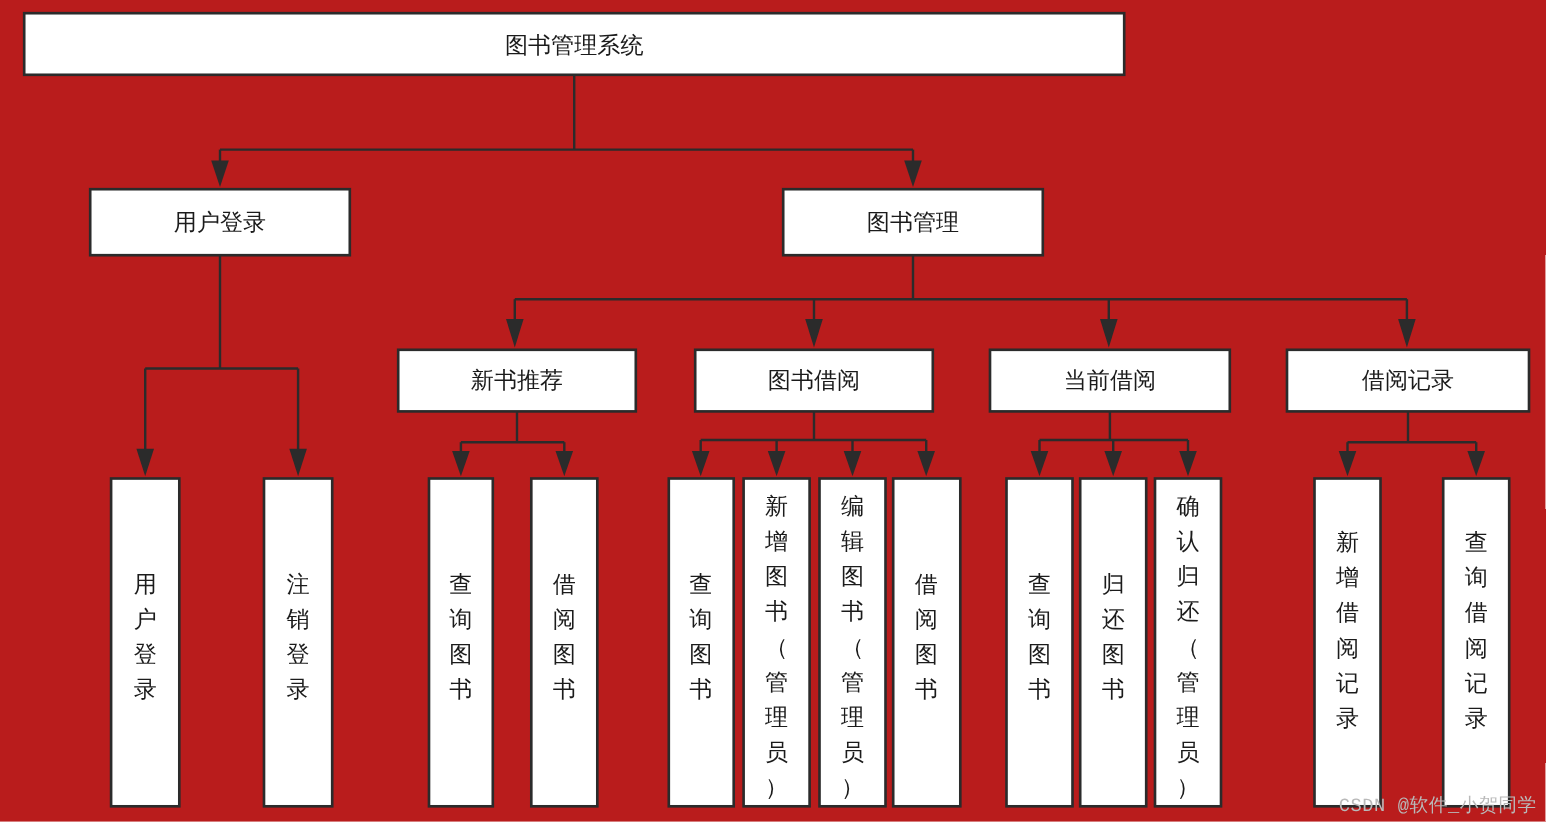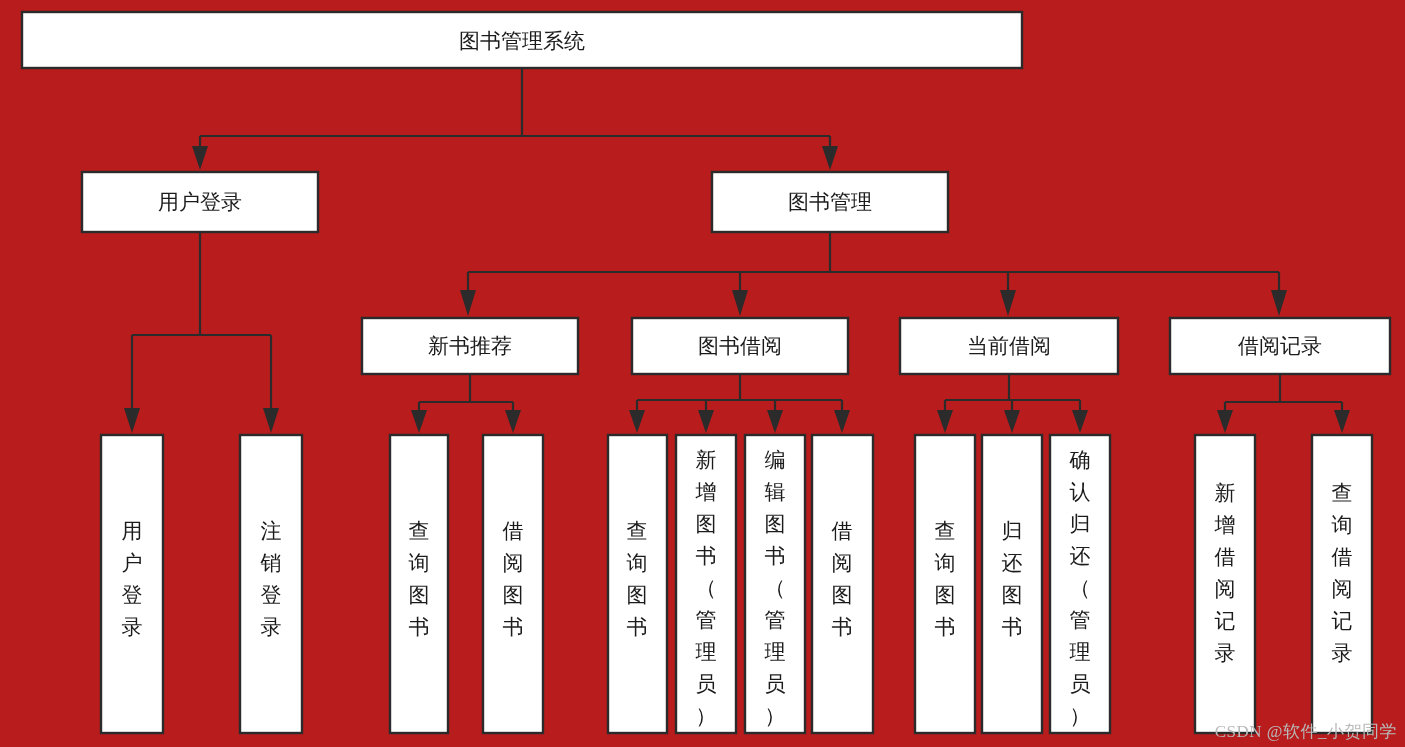--- a/index.html
+++ b/index.html
@@ -48,21 +48,21 @@
     fill: none;
   }
   .arrow-head {
     fill: #2b2b2b;
     stroke: none;
   }
   .watermark-text {
     position: absolute;
     right: 8px;
     bottom: 4px;
-    font-family: Liberation Serif, serif;
+    font-family: Liberation Mono, monospace;
     font-size: 17px;
     color: #b9b9b9;
     white-space: nowrap;
     letter-spacing: 0.5px;
   }
 </style>
 </head>
 <body>
 
 <div id="diagram-root">

